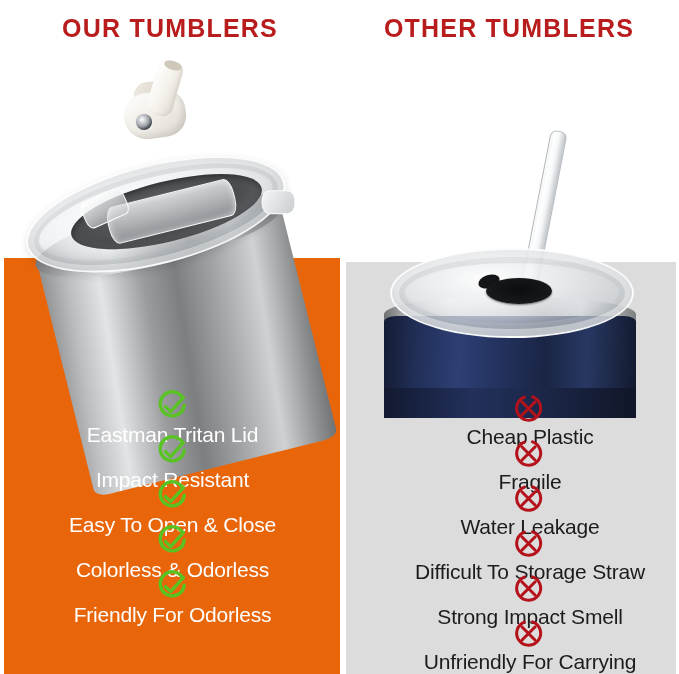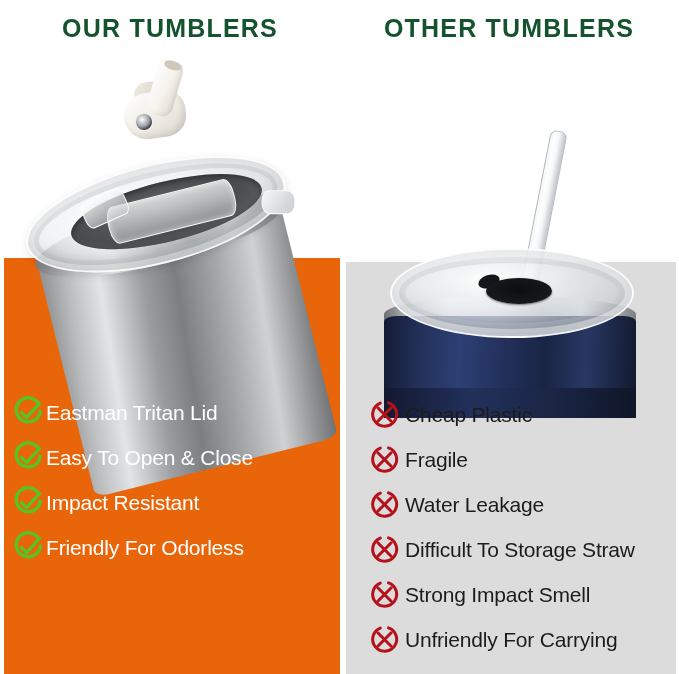--- a/index.html
+++ b/index.html
@@ -19,21 +19,21 @@
   }
 
   
   .heading {
     position: absolute;
     top: 14px;
     font-family: "Liberation Sans", sans-serif;
     font-weight: bold;
     font-size: 25px;
     letter-spacing: 1.2px;
-    color: #14532d;
+    color: #b91c1c;
     text-align: center;
     white-space: nowrap;
   }
   #heading-left  { left: 0;   width: 340px; }
   #heading-right { left: 339px; width: 340px; text-align: center; }
 
   
   #panel-orange {
     position: absolute;
     left: 4px;
@@ -264,20 +264,21 @@
     position: absolute;
     z-index: 3;
   }
   #list-left  { left: 12px;  top: 390px; width: 320px; }
   #list-right { left: 368px; top: 392px; width: 320px; }
 
   .feature-row {
     display: flex;
     align-items: center;
     height: 45px;
+    flex-direction: column;
   }
   .feature-label {
     font-family: "Liberation Sans", sans-serif;
     font-size: 21px;
     letter-spacing: -0.2px;
     white-space: nowrap;
   }
   #list-left .feature-label {
     color: #ffffff;
     margin-left: 1px;
@@ -348,41 +349,50 @@
     </div>
 
 
     <div class="feature-row">
       <span class="icon-wrap">
         <svg width="33" height="33" viewBox="0 0 33 33">
           <path d="M26.5 7.5 A12 12 0 1 0 28.2 15.2" fill="none" stroke="#58c322" stroke-width="3.4" stroke-linecap="round"></path>
           <path d="M9.5 16.6 L14.6 21.6 L27.4 7.6" fill="none" stroke="#58c322" stroke-width="3.4" stroke-linecap="round" stroke-linejoin="round"></path>
         </svg>
       </span>
-      <span class="feature-label">Easy To Open &amp; Close</span>
+      <span class="feature-label">Impact Resistant</span>
     </div>
 
     <div class="feature-row">
       <span class="icon-wrap">
         <svg width="33" height="33" viewBox="0 0 33 33">
           <path d="M26.5 7.5 A12 12 0 1 0 28.2 15.2" fill="none" stroke="#58c322" stroke-width="3.4" stroke-linecap="round"></path>
           <path d="M9.5 16.6 L14.6 21.6 L27.4 7.6" fill="none" stroke="#58c322" stroke-width="3.4" stroke-linecap="round" stroke-linejoin="round"></path>
         </svg>
       </span>
-      <span class="feature-label">Impact Resistant</span>
-    </div>
-
+      <span class="feature-label">Easy To Open &amp; Close</span>
+    </div>
 
     <div class="feature-row">
       <span class="icon-wrap">
         <svg width="33" height="33" viewBox="0 0 33 33">
           <path d="M26.5 7.5 A12 12 0 1 0 28.2 15.2" fill="none" stroke="#58c322" stroke-width="3.4" stroke-linecap="round"></path>
           <path d="M9.5 16.6 L14.6 21.6 L27.4 7.6" fill="none" stroke="#58c322" stroke-width="3.4" stroke-linecap="round" stroke-linejoin="round"></path>
         </svg>
       </span>
+      <span class="feature-label">Colorless &amp; Odorless</span>
+    </div>
+
+    <div class="feature-row">
+      <span class="icon-wrap">
+        <svg width="33" height="33" viewBox="0 0 33 33">
+          <path d="M26.5 7.5 A12 12 0 1 0 28.2 15.2" fill="none" stroke="#58c322" stroke-width="3.4" stroke-linecap="round"></path>
+          <path d="M9.5 16.6 L14.6 21.6 L27.4 7.6" fill="none" stroke="#58c322" stroke-width="3.4" stroke-linecap="round" stroke-linejoin="round"></path>
+        </svg>
+      </span>
       <span class="feature-label">Friendly For Odorless</span>
     </div>
 
   </div>
 
   <div id="list-right" class="list">
 
     <div class="feature-row">
       <span class="icon-wrap">
         <svg width="33" height="33" viewBox="0 0 33 33">

